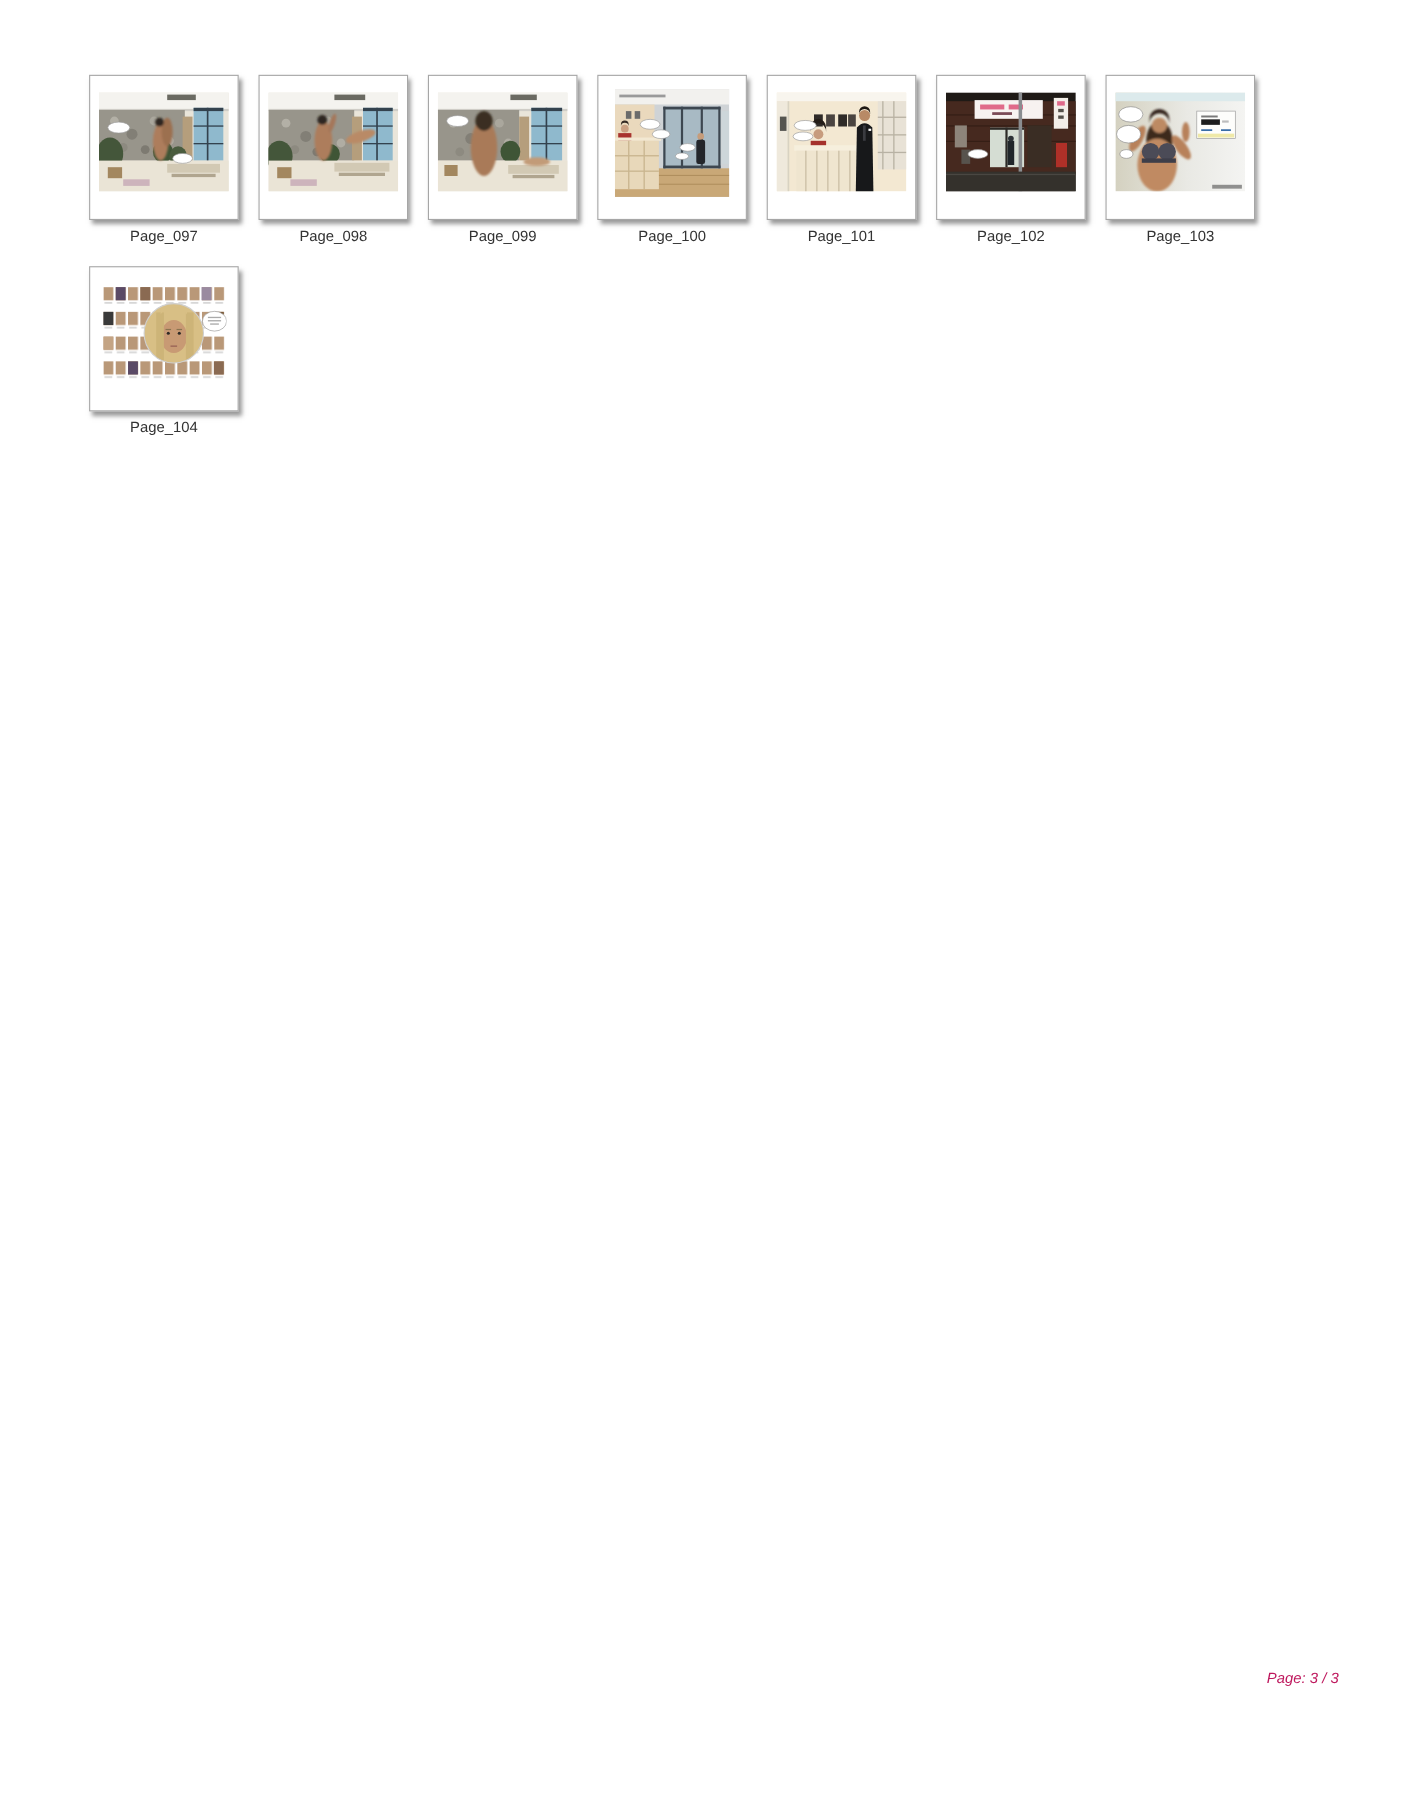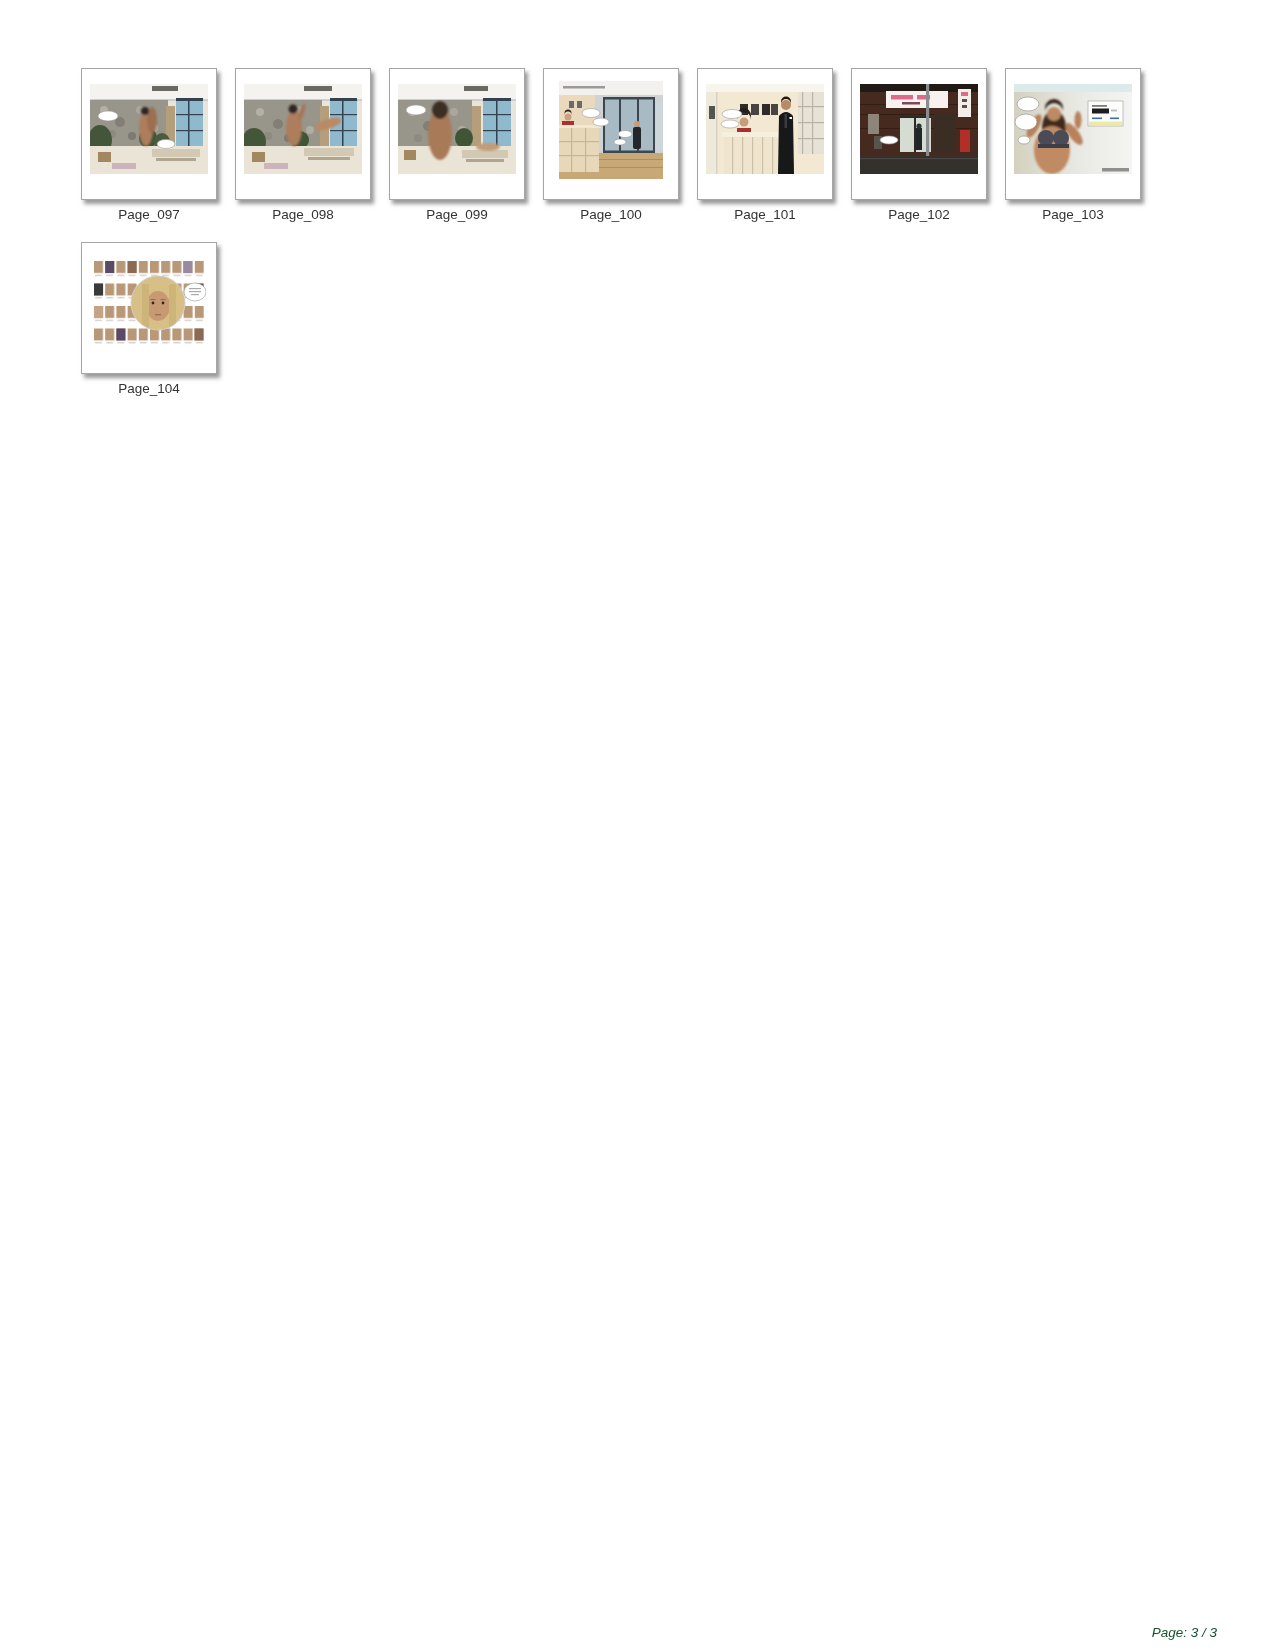--- a/index.html
+++ b/index.html
@@ -23,22 +23,22 @@
   }
   .pic{display:block;}
   .pic-land{width:118px;height:90px;margin-top:15px;}
   .pic-sq{width:104px;height:98px;margin-top:12px;}
   .pic-mid{width:114px;height:96px;margin-top:13px;}
   figcaption{
     margin-top:6px;height:18px;line-height:18px;
     text-align:center;font-size:13.5px;color:#333333;
   }
   .footer{
-    position:absolute;top:1625px;right:58px;
-    font-size:13.5px;font-style:italic;color:#14532d;text-align:right;
+    position:absolute;top:1518px;right:58px;
+    font-size:13.5px;font-style:italic;color:#be185d;text-align:right;
   }
   svg{display:block;width:100%;height:100%;}
 </style>
 </head>
 <body>
 
 <div class="grid">
 
   <figure class="thumb">
     <a class="frame">

